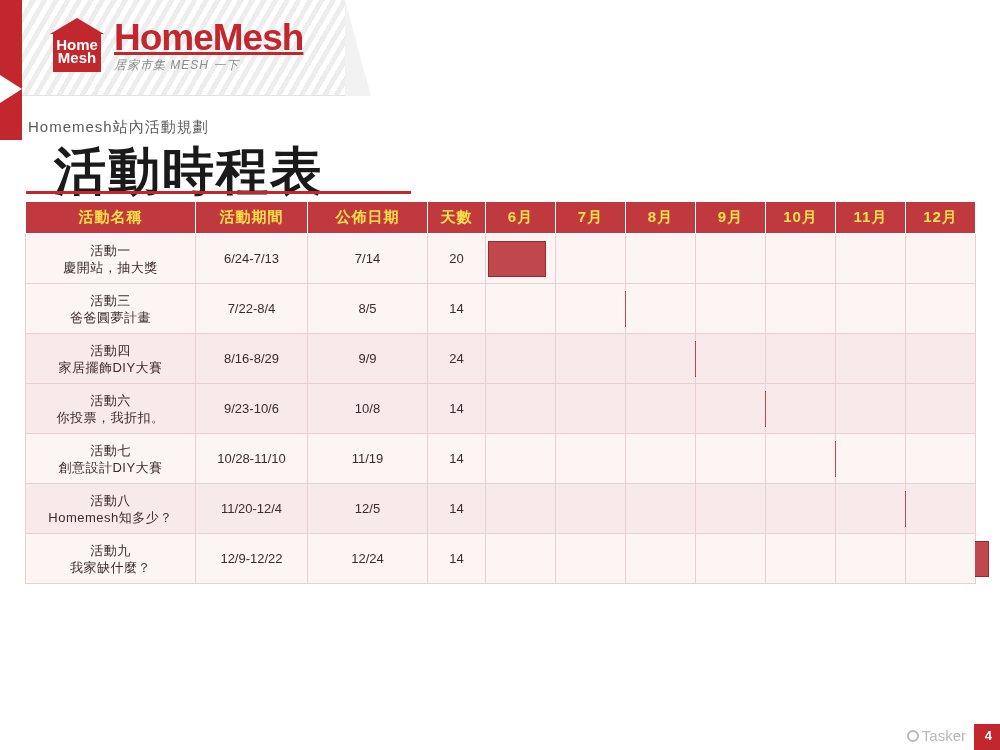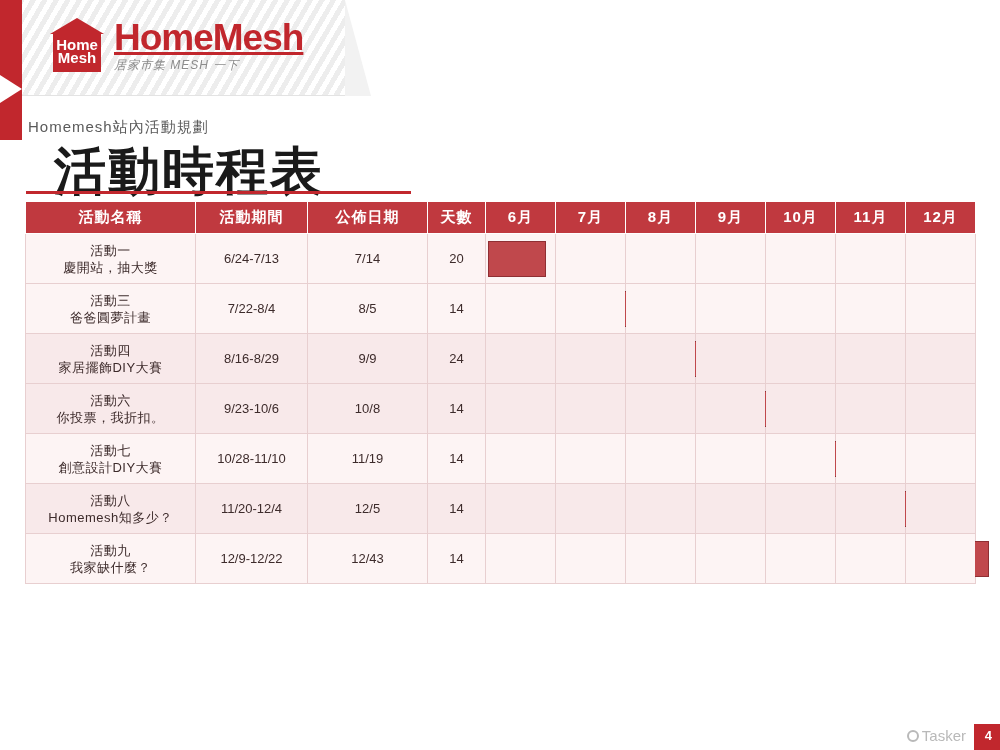--- a/index.html
+++ b/index.html
@@ -126,21 +126,21 @@
     left: 25px; top: 201px;
     width: 950px;
   }
   table.sched {
     border-collapse: collapse;
     width: 950px;
     table-layout: fixed;
   }
   table.sched th {
     background: #c0393f;
-    color: #ffffff;
+    color: #fde047;
     font-size: 15px;
     font-weight: bold;
     height: 32px;
     border: 1px solid #ffffff;
     text-align: center;
     letter-spacing: 1px;
   }
   table.sched td {
     border: 1px solid #e8cfd0;
     height: 50px;
@@ -341,21 +341,21 @@
             <td class="month"></td>
             <td class="month"></td>
             <td class="month"></td>
             <td class="month"></td>
             <td class="month"></td>
             <td class="month"></td>
           </tr>
           <tr>
             <td class="name"><span>活動九</span><br><span>我家缺什麼？</span></td>
             <td>12/9-12/22</td>
-            <td>12/43</td>
+            <td>12/24</td>
             <td>14</td>
             <td class="month" style="position: relative;">
               <div class="bar" style="left: 455px; width: 48px;"></div>
             </td>
             <td class="month"></td>
             <td class="month"></td>
             <td class="month"></td>
             <td class="month"></td>
             <td class="month"></td>
             <td class="month"></td>

